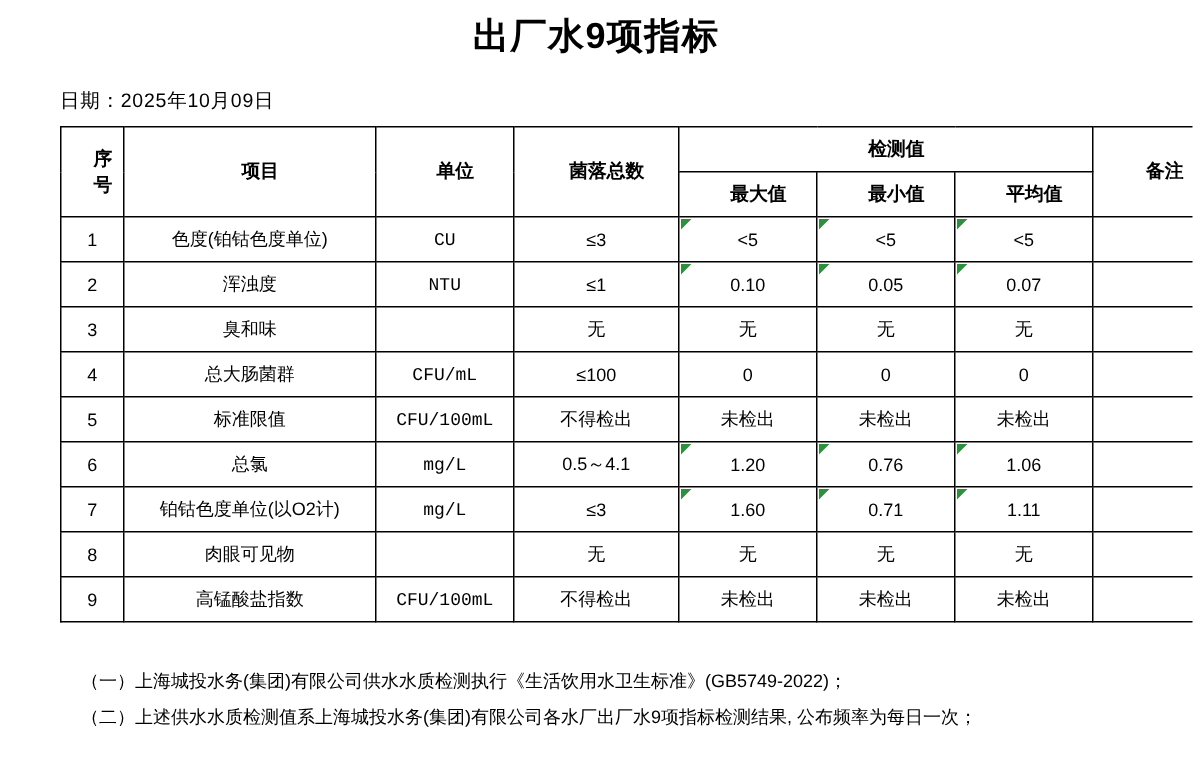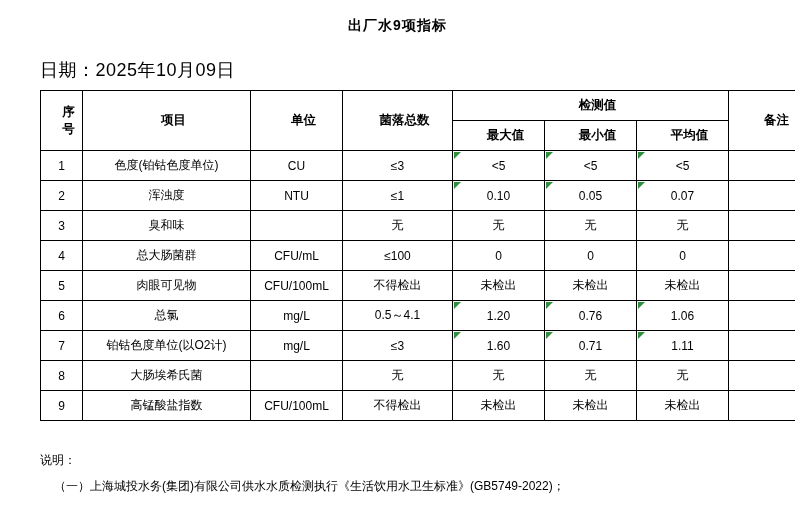--- a/index.html
+++ b/index.html
@@ -16,31 +16,31 @@
   }
   .page {
     position: relative;
     width: 795px;
     height: 515px;
     box-sizing: border-box;
     padding: 0 24px;
   }
   .doc-title {
     text-align: center;
-    font-size: 14px;
+    font-size: 24px;
     font-weight: bold;
     letter-spacing: 1px;
     margin-top: 10px;
     margin-bottom: 0;
     line-height: 30px;
   }
   .date-line {
     margin-top: 18px;
     margin-left: 16px;
-    font-size: 18px;
+    font-size: 13px;
     letter-spacing: 0.5px;
   }
   table.report {
     margin-top: 8px;
     margin-left: 16px;
     border-collapse: collapse;
     width: 752px;
     table-layout: fixed;
   }
   table.report th,
@@ -67,21 +67,21 @@
   .col-remark { width: 82px; }
 
   td.item-cell {
     text-align: left;
     padding-left: 12px;
     margin-left: 41px;
   }
   td.unit-cell {
     text-align: left;
     padding-left: 8px;
-    font-family: Liberation Sans, sans-serif;
+    font-family: Liberation Mono, monospace;
     font-size: 12px;
     margin-left: 23px;
   }
   td.limit-cell {
     text-align: left;
     padding-left: 10px;
   }
   .corner-mark {
     position: absolute;
     top: 1px;
@@ -177,21 +177,21 @@
           <td class="item-cell">总大肠菌群</td>
           <td class="unit-cell">CFU/mL</td>
           <td class="limit-cell">≤100</td>
           <td>0</td>
           <td>0</td>
           <td>0</td>
           <td></td>
         </tr>
         <tr>
           <td>5</td>
-          <td class="item-cell">肉眼可见物</td>
+          <td class="item-cell">标准限值</td>
           <td class="unit-cell">CFU/100mL</td>
           <td class="limit-cell">不得检出</td>
           <td>未检出</td>
           <td>未检出</td>
           <td>未检出</td>
           <td></td>
         </tr>
         <tr>
           <td>6</td>
           <td class="item-cell">总氯</td>
@@ -207,21 +207,21 @@
           <td class="item-cell">铂钴色度单位(以O2计)</td>
           <td class="unit-cell">mg/L</td>
           <td class="limit-cell">≤3</td>
           <td><span class="corner-mark"></span>1.60</td>
           <td><span class="corner-mark"></span>0.71</td>
           <td><span class="corner-mark"></span>1.11</td>
           <td></td>
         </tr>
         <tr>
           <td>8</td>
-          <td class="item-cell">大肠埃希氏菌</td>
+          <td class="item-cell">肉眼可见物</td>
           <td class="unit-cell"></td>
           <td class="limit-cell">无</td>
           <td>无</td>
           <td>无</td>
           <td>无</td>
           <td></td>
         </tr>
         <tr>
           <td>9</td>
           <td class="item-cell">高锰酸盐指数</td>
@@ -229,18 +229,18 @@
           <td class="limit-cell">不得检出</td>
           <td>未检出</td>
           <td>未检出</td>
           <td>未检出</td>
           <td></td>
         </tr>
       </tbody>
   </table>
 
   <div class="notes">
-    <div class="notes-title">说明：</div>
     <p>（一）上海城投水务(集团)有限公司供水水质检测执行《生活饮用水卫生标准》(GB5749-2022)；</p>
+    <p>（二）上述供水水质检测值系上海城投水务(集团)有限公司各水厂出厂水9项指标检测结果, 公布频率为每日一次；</p>
 
   </div>
 
 </div>
 
 </body></html>

